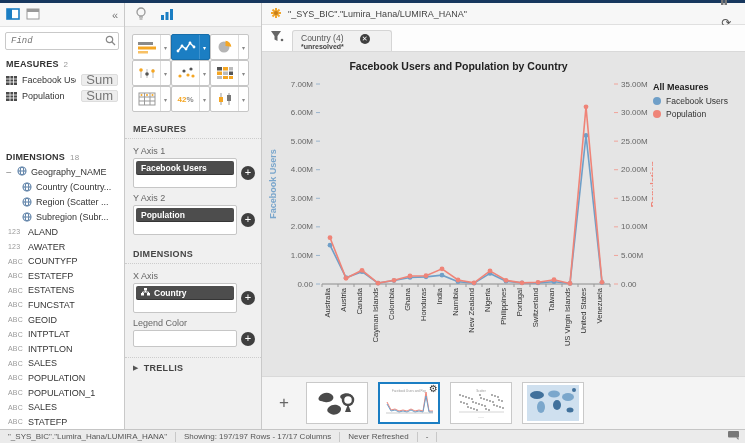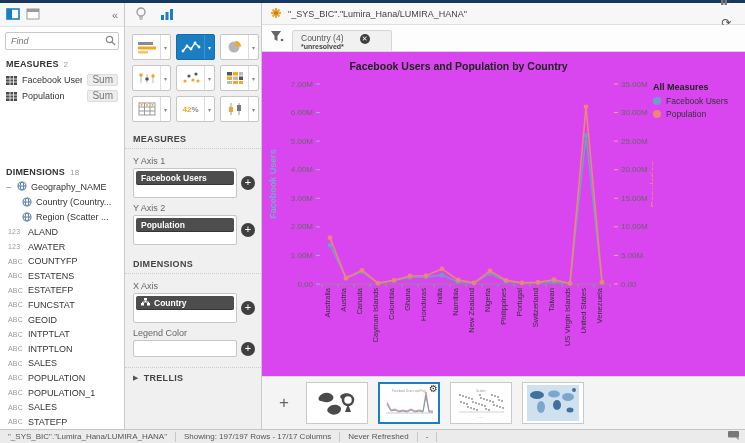--- a/index.html
+++ b/index.html
@@ -12,43 +12,43 @@
   
   .left { width:125px; flex:0 0 auto; background:#fff; border-right:1px solid #c9c9c9;
     display:flex; flex-direction:column; overflow:hidden; }
   .left-tabs { height:24px; display:flex; align-items:center; padding:0 6px; gap:6px;
     background:#f7f7f7; border-bottom:1px solid #e3e3e3; }
   .left-tabs .spacer { flex:1; }
   .collapse-btn { color:#777; font-size:11px; cursor:pointer; }
   .searchwrap { margin:5px 5px 4px 5px; position:relative; }
   .searchwrap input { width:100%; height:18px; border:1px solid #c9c9c9; border-radius:2px;
     font-style:italic; color:#999; font-size:9px; padding:0 16px 0 5px; outline:none;
-    font-family:Liberation Sans, sans-serif; background:#fff; }
+    font-family:Liberation Mono, monospace; background:#fff; }
   .search-ico { position:absolute; right:3px; top:3px; }
   .sect-head { display:flex; align-items:baseline; gap:5px; padding:5px 6px 3px 6px;
     font-weight:bold; color:#333; letter-spacing:.2px; }
   .sect-head .cnt { font-weight:normal; color:#999; font-size:8px; }
   .m-row { display:flex; align-items:center; gap:5px; padding:2px 6px; height:16px; }
   .m-row .lbl { flex:1; color:#333; white-space:nowrap; overflow:hidden; }
   .sum-badge { background:#ededed; border:1px solid #ddd; border-radius:2px; color:#777;
-    font-size:10px; padding:0 4px; line-height:10px; }
+    font-size:13px; padding:0 4px; line-height:10px; }
   .flexgap { flex:1 1 auto; min-height:8px; }
   .dim-area { overflow:hidden; }
   .tree-row { display:flex; align-items:center; gap:4px; padding:1.5px 6px; height:15px; white-space:nowrap; }
   .tree-row.indent { padding-left:22px; }
   .minus { color:#888; width:7px; font-size:10px; }
   .f-row { display:flex; align-items:center; gap:5px; padding:1px 6px 1px 8px; height:14.6px; white-space:nowrap; }
   .f-type { color:#9a9a9a; font-size:7px; width:15px; letter-spacing:.2px; }
 
   
   .builder { width:137px; flex:0 0 auto; background:#f0f0f0; border-right:1px solid #c9c9c9;
     display:flex; flex-direction:column; overflow:hidden; }
   .b-head { height:24px; display:flex; align-items:center; gap:14px; padding:0 10px;
     background:#f7f7f7; border-bottom:1px solid #e0e0e0; }
-  .ct-grid { display:grid; grid-template-columns:repeat(3,39px); gap:5px; padding:7px 7px 4px 7px; }
+  .ct-grid { display:grid; grid-template-columns:repeat(3,39px); padding:7px 7px 4px 7px; }
   .ct-btn { height:26px; background:#fff; border:1px solid #c6c6c6; border-radius:2px;
     display:flex; align-items:center; cursor:pointer; overflow:hidden; }
   .ct-btn .ico { flex:1; display:flex; align-items:center; justify-content:center; }
   .ct-btn .chev { width:10px; border-left:1px solid #ddd; color:#888; font-size:6px;
     display:flex; align-items:center; justify-content:center; height:100%; }
   .ct-btn.sel { background:#1b7ec3; border-color:#176da9; }
   .ct-btn.sel .chev { border-left-color:#3f93cf; color:#fff; }
   .pct-ico { font-size:8px; font-weight:bold; color:#f5a623; }
   .pct-ico span { color:#8a8a8a; }
   .b-sect { font-weight:bold; color:#444; padding:8px 8px 4px 8px; letter-spacing:.3px;
@@ -81,21 +81,21 @@
     background:#fdfdfd; border-bottom:1px solid #d9d9d9; }
   .funnel { margin-bottom:6px; }
   .chip { background:#f1f1f1; border:1px solid #d5d5d5; border-bottom:none;
     border-radius:3px 3px 0 0; padding:2px 6px 1px 8px; display:flex; gap:16px; align-items:flex-start;
     min-width:100px; cursor:pointer; }
   .chip .t { color:#555; font-size:8.5px; }
   .chip .s { color:#444; font-size:7px; font-weight:bold; }
   .chip-close { width:10px; height:10px; border-radius:50%; background:#3f3f3f; color:#fff;
     font-size:7px; line-height:10px; text-align:center; cursor:pointer; margin-top:1px; }
 
-  .chartzone { flex:1 1 auto; position:relative; min-height:0; overflow:hidden; background:#d946ef; }
+  .chartzone { flex:1 1 auto; position:relative; min-height:0; overflow:hidden; background:#e5e5e5; }
   .c-title { text-align:center; font-weight:bold; font-size:10.5px; color:#222; margin:8px 0 0 0;
     padding-right:90px; }
   .chartrow { display:flex; padding-left:4px; }
   .legend { width:92px; flex:0 0 auto; padding-top:10px; }
   .legend .lt { font-weight:bold; font-size:9px; color:#222; margin-bottom:4px; }
   .leg-e { display:flex; align-items:center; gap:5px; margin-bottom:3px; }
   .leg-dot { width:8px; height:8px; border-radius:50%; flex:0 0 auto; }
   .leg-lbl { font-size:8.5px; color:#333; }
 
   .thumbs { flex:0 0 auto; height:53px; background:#f4f4f4; border-top:1px solid #d9d9d9;
@@ -201,41 +201,49 @@
               <span>Country (Country...</span>
             </div>
             <div class="tree-row indent">
               <svg width="10" height="10">
                 <circle cx="5" cy="5" r="4" fill="none" stroke="#5b7fa6" stroke-width="1.1"></circle>
                 <line x1="1" y1="5" x2="9" y2="5" stroke="#5b7fa6" stroke-width="1"></line>
                 <ellipse cx="5" cy="5" rx="1.8" ry="4" fill="none" stroke="#5b7fa6" stroke-width="1"></ellipse>
               </svg>
               <span>Region (Scatter ...</span>
             </div>
+            <div class="tree-row indent">
+              <svg width="10" height="10">
+                <circle cx="5" cy="5" r="4" fill="none" stroke="#5b7fa6" stroke-width="1.1"></circle>
+                <line x1="1" y1="5" x2="9" y2="5" stroke="#5b7fa6" stroke-width="1"></line>
+                <ellipse cx="5" cy="5" rx="1.8" ry="4" fill="none" stroke="#5b7fa6" stroke-width="1"></ellipse>
+              </svg>
+              <span>Subregion (Subr...</span>
+            </div>
           </div>
         <div id="fields-list">
             <div class="f-row">
               <span class="f-type">123</span>
               <span>ALAND</span>
             </div>
             <div class="f-row">
               <span class="f-type">123</span>
               <span>AWATER</span>
             </div>
             <div class="f-row">
               <span class="f-type">ABC</span>
               <span>COUNTYFP</span>
             </div>
             <div class="f-row">
               <span class="f-type">ABC</span>
+              <span>ESTATEFP</span>
+            </div>
+            <div class="f-row">
+              <span class="f-type">ABC</span>
               <span>ESTATENS</span>
-            </div>
-            <div class="f-row">
-              <span class="f-type">ABC</span>
-              <span>ESTATEFP</span>
             </div>
             <div class="f-row">
               <span class="f-type">ABC</span>
               <span>FUNCSTAT</span>
             </div>
             <div class="f-row">
               <span class="f-type">ABC</span>
               <span>GEOID</span>
             </div>
             <div class="f-row">

